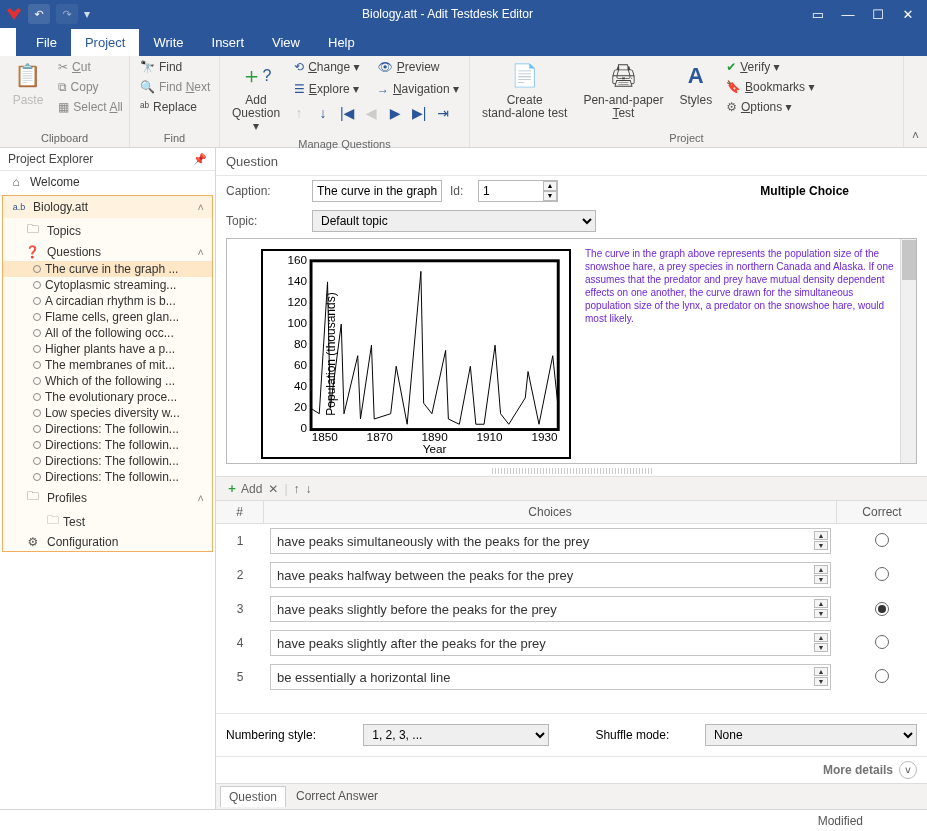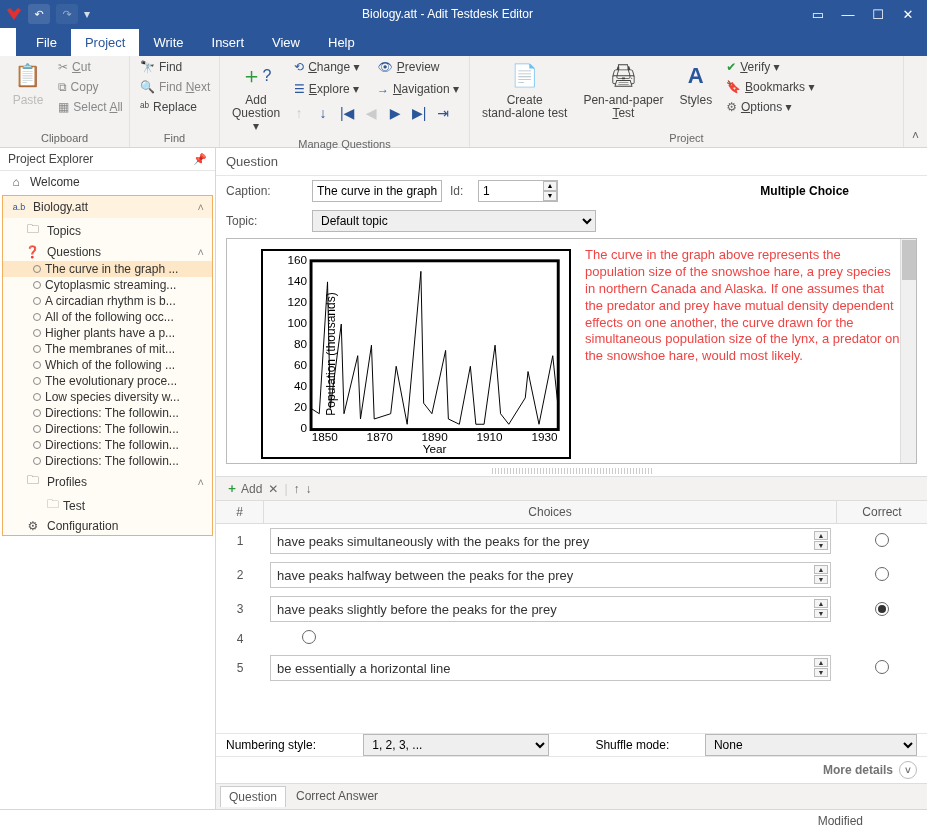--- a/index.html
+++ b/index.html
@@ -41,38 +41,38 @@
 .tree-item.lvl2 { padding-left: 44px; }
 .tree-item.selected { background: #fde7c7; }
 .radio-dot { width: 8px; height: 8px; border: 1px solid #888; border-radius: 50%; flex-shrink: 0; }
 .main { flex: 1; display: flex; flex-direction: column; min-width: 0; }
 .main-header { padding: 6px 10px; color: #555; border-bottom: 1px solid #e6e6e6; font-size: 13px; }
 .form-row { display: flex; align-items: center; gap: 8px; padding: 4px 10px; }
 .form-row label { width: 78px; color: #555; }
 .form-row .txt { border: 1px solid #b8b8b8; height: 22px; padding: 0 4px; font-size: 12px; }
 .preview-area { display: flex; gap: 8px; padding: 6px 10px; flex: 0 0 auto; border: 1px solid #bbb; margin: 2px 10px; height: 226px; overflow: hidden; position: relative; }
 .preview-area .chart-box { width: 310px; height: 210px; border: 2px solid #000; position: relative; background: #fff; }
-.preview-area .q-text { flex: 1; font-size: 13px; color: #ef4444; line-height: 1.3; padding: 2px 4px; }
+.preview-area .q-text { flex: 1; font-size: 10px; color: #6d28d9; line-height: 1.3; padding: 2px 4px; }
 .choices-bar { display: flex; align-items: center; gap: 6px; padding: 3px 10px; background: #f3f2f1; border-top: 1px solid #ddd; border-bottom: 1px solid #ddd; }
 .choices-bar .btn { display: flex; align-items: center; gap: 3px; color: #666; font-size: 12px; }
 .choices-table { flex: 1; overflow: auto; }
 .ct-head { display: flex; background: #f7f7f7; border-bottom: 1px solid #ddd; font-size: 12px; color: #555; }
 .ct-head .c-num { width: 48px; text-align: center; padding: 4px 0; border-right: 1px solid #ddd; }
 .ct-head .c-choice { flex: 1; text-align: center; padding: 4px 0; border-right: 1px solid #ddd; }
 .ct-head .c-correct { width: 90px; text-align: center; padding: 4px 0; }
 .ct-row { display: flex; align-items: center; padding: 4px 0; }
 .ct-row .c-num { width: 48px; text-align: center; color: #555; }
 .ct-row .c-choice { flex: 1; padding: 0 6px; }
 .ct-row .c-choice .choice-box { border: 1px solid #c6c6c6; background: #fff; height: 26px; display: flex; align-items: center; padding: 0 6px; font-size: 13px; color: #333; position: relative; }
 .ct-row .c-choice .spin { position: absolute; right: 2px; top: 2px; display: flex; flex-direction: column; gap: 1px; }
 .ct-row .c-choice .spin span { width: 14px; height: 9px; border: 1px solid #bbb; font-size: 7px; display: flex; align-items: center; justify-content: center; background: #f4f4f4; }
 .ct-row .c-correct { width: 90px; text-align: center; }
 .ct-row .c-correct .rad { width: 14px; height: 14px; border: 1px solid #666; border-radius: 50%; display: inline-flex; align-items: center; justify-content: center; }
 .ct-row .c-correct .rad.on::after { content: ""; width: 8px; height: 8px; background: #333; border-radius: 50%; }
-.bottom-opts { display: flex; align-items: center; gap: 26px; padding: 0 10px; border-top: 1px solid #e6e6e6; }
+.bottom-opts { display: flex; align-items: center; gap: 26px; padding: 10px 10px; border-top: 1px solid #e6e6e6; }
 .bottom-opts select { height: 22px; border: 1px solid #b8b8b8; font-size: 12px; padding: 0 4px; }
 .more-details { display: flex; justify-content: flex-end; padding: 4px 10px; border-top: 1px solid #e6e6e6; }
 .more-details .md-btn { font-weight: 600; color: #737373; display: flex; align-items: center; gap: 6px; }
 .more-details .chev { width: 18px; height: 18px; border: 1px solid #bbb; border-radius: 50%; display: flex; align-items: center; justify-content: center; font-size: 10px; }
 .bottom-tabs { display: flex; background: #f3f2f1; border-top: 1px solid #ddd; padding: 2px 4px; gap: 2px; }
 .btab { padding: 3px 8px; font-size: 12px; color: #555; }
 .btab.active { background: #fff; border: 1px solid #ccc; border-bottom: none; }
 .statusbar { height: 22px; background: #fff; border-top: 1px solid #d6d6d6; display: flex; align-items: center; justify-content: flex-end; padding: 0 64px; color: #555; font-size: 12px; }
 .u { text-decoration: underline; }
 .split-dots { height: 6px; background: repeating-linear-gradient(90deg,#ccc 0 1px,transparent 1px 3px); margin: 0 auto; width: 160px; }
@@ -258,20 +258,24 @@
               <span class="radio-dot"></span>
               <span>The curve in the graph ...</span>
             </div>
             <div class="tree-item">
               <span class="radio-dot"></span>
               <span>Cytoplasmic streaming...</span>
             </div>
             <div class="tree-item">
               <span class="radio-dot"></span>
               <span>A circadian rhythm is b...</span>
+            </div>
+            <div class="tree-item">
+              <span class="radio-dot"></span>
+              <span>Flame cells, green glan...</span>
             </div>
             <div class="tree-item">
               <span class="radio-dot"></span>
               <span>All of the following occ...</span>
             </div>
             <div class="tree-item">
               <span class="radio-dot"></span>
               <span>Higher plants have a p...</span>
             </div>
             <div class="tree-item">
@@ -423,20 +427,26 @@
   <div class="c-choice">
               <div class="choice-box">have peaks slightly before the peaks for the prey<div class="spin">
                   <span>▲</span>
                   <span>▼</span>
                 </div></div>
             </div>
   <div class="c-correct"><span class="rad on"></span></div>
           </div>
           <div class="ct-row">
             <div class="c-num">4</div>
+  <div class="c-choice">
+              <div class="choice-box">have peaks slightly after the peaks for the prey<div class="spin">
+                  <span>▲</span>
+                  <span>▼</span>
+                </div></div>
+            </div>
   <div class="c-correct"><span class="rad "></span></div>
           </div>
           <div class="ct-row">
             <div class="c-num">5</div>
   <div class="c-choice">
               <div class="choice-box">be essentially a horizontal line<div class="spin">
                   <span>▲</span>
                   <span>▼</span>
                 </div></div>
             </div>

